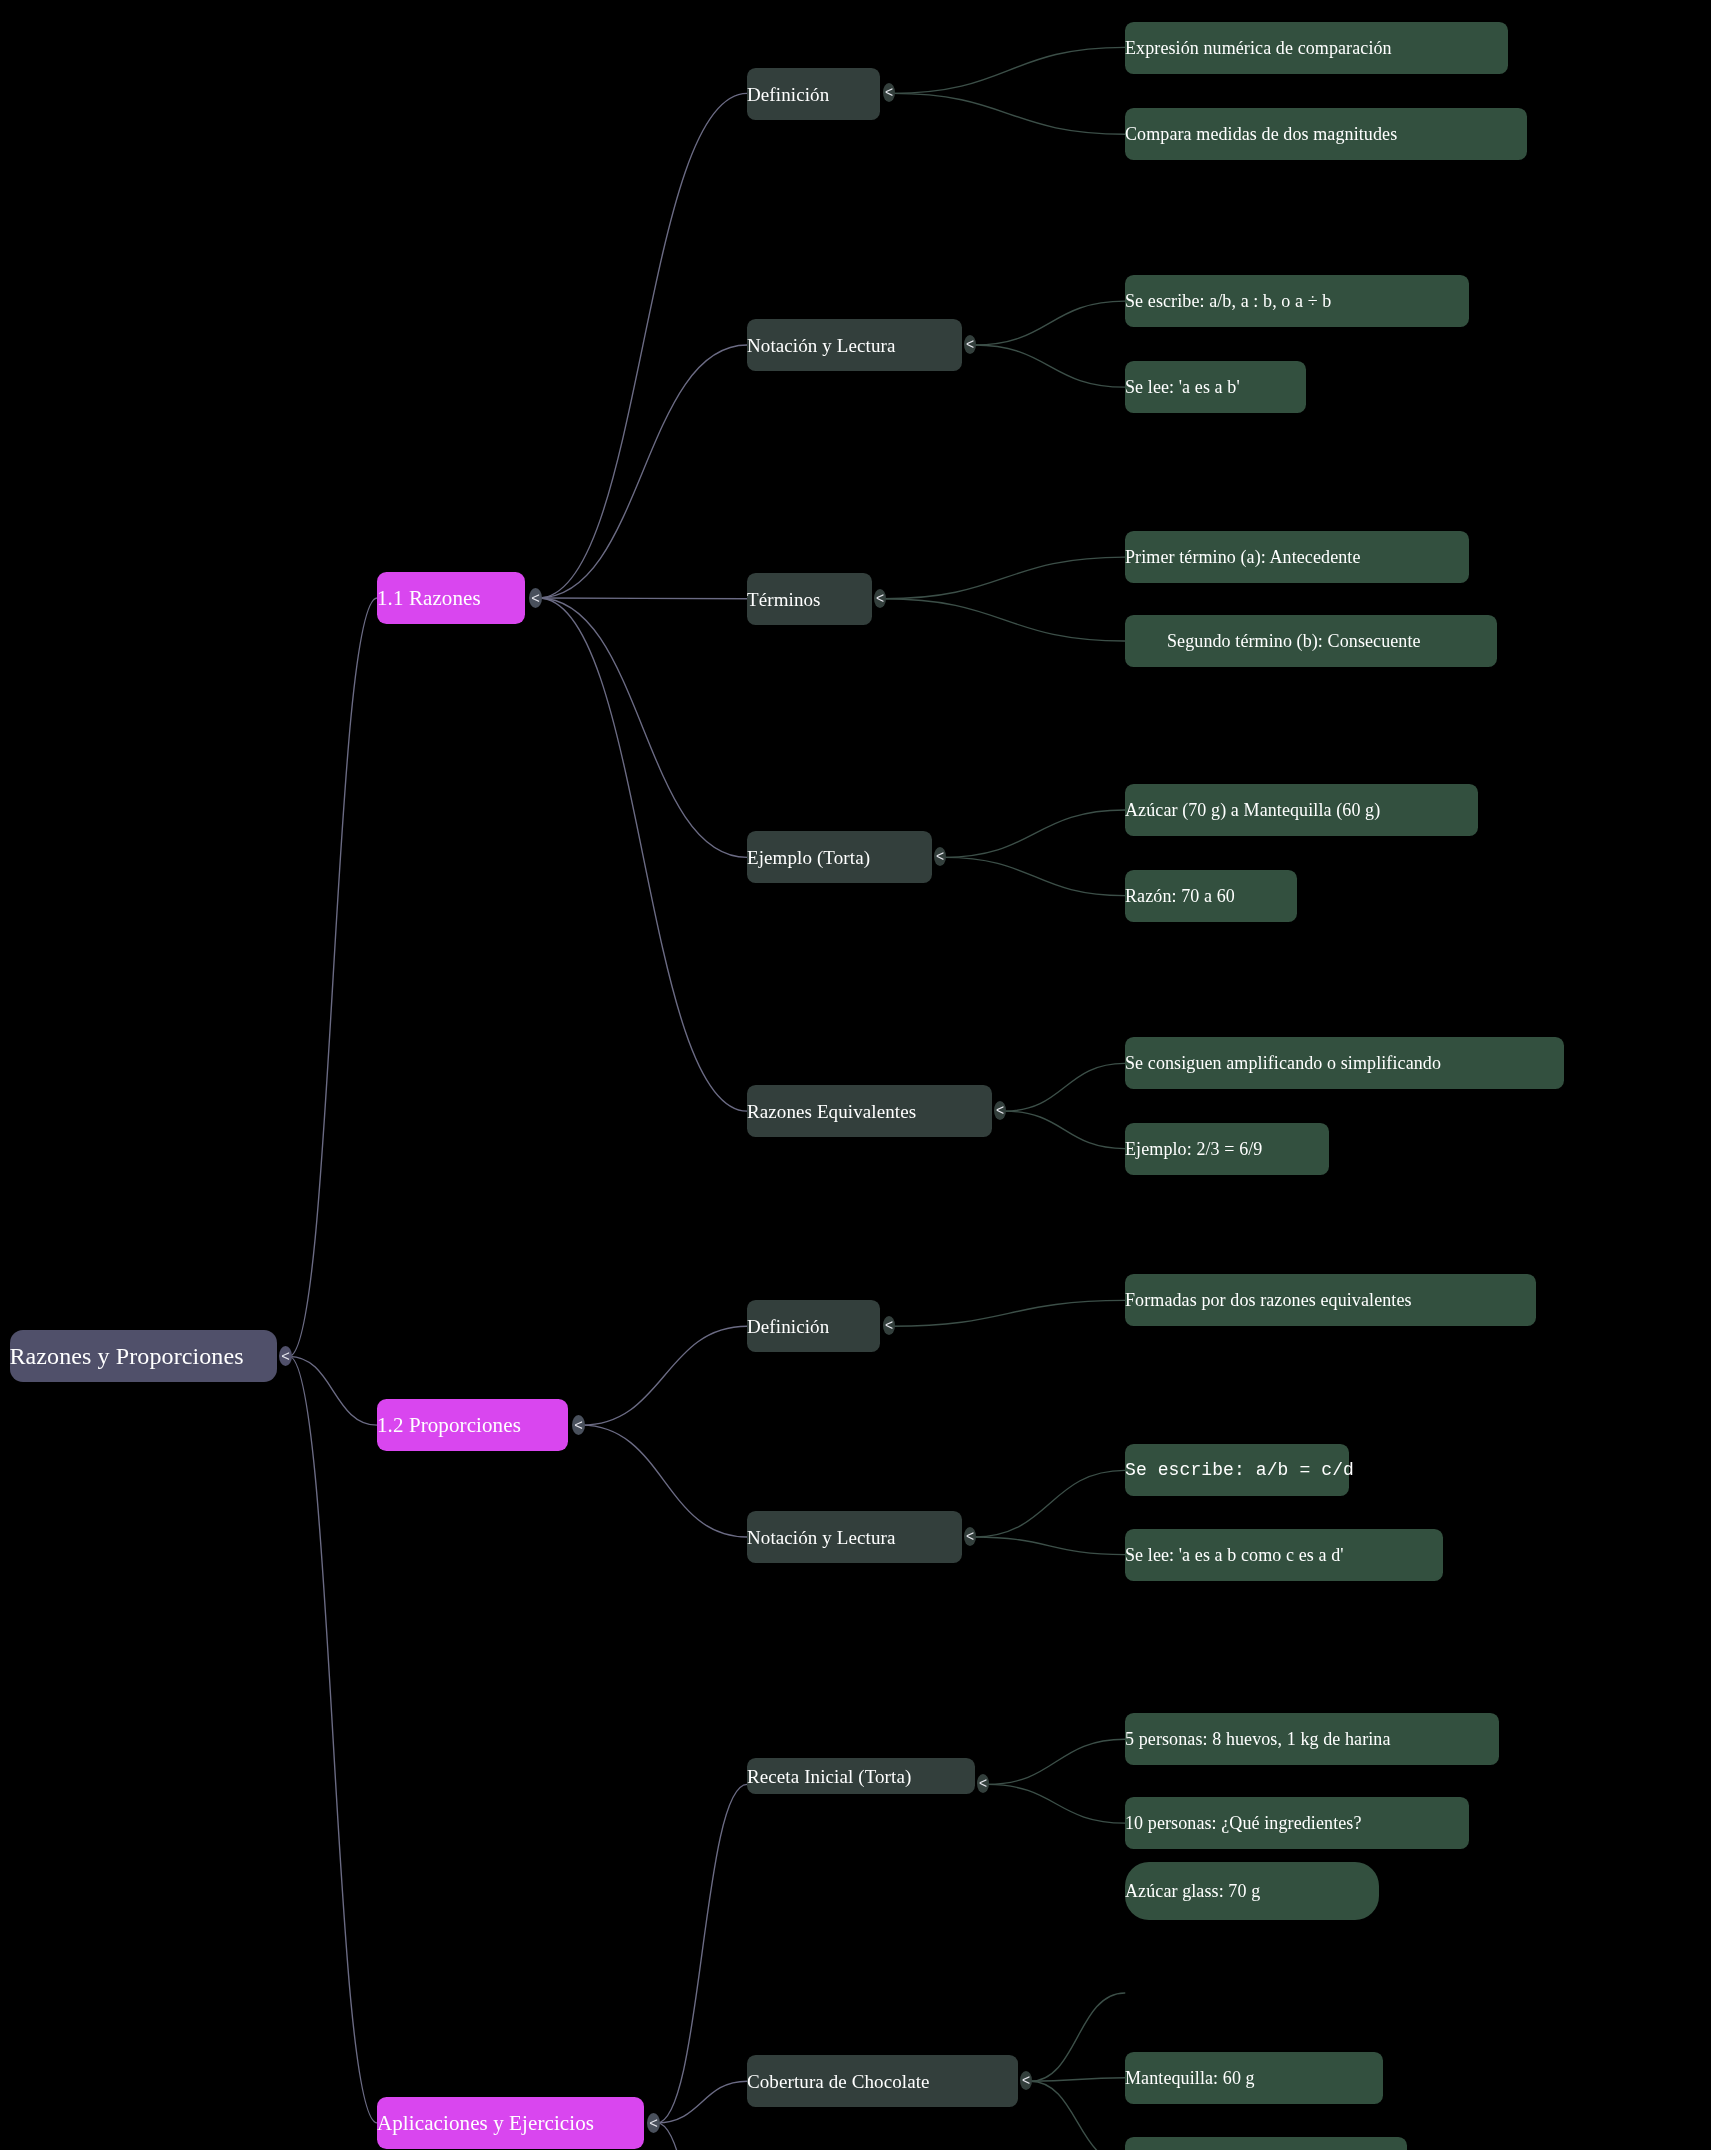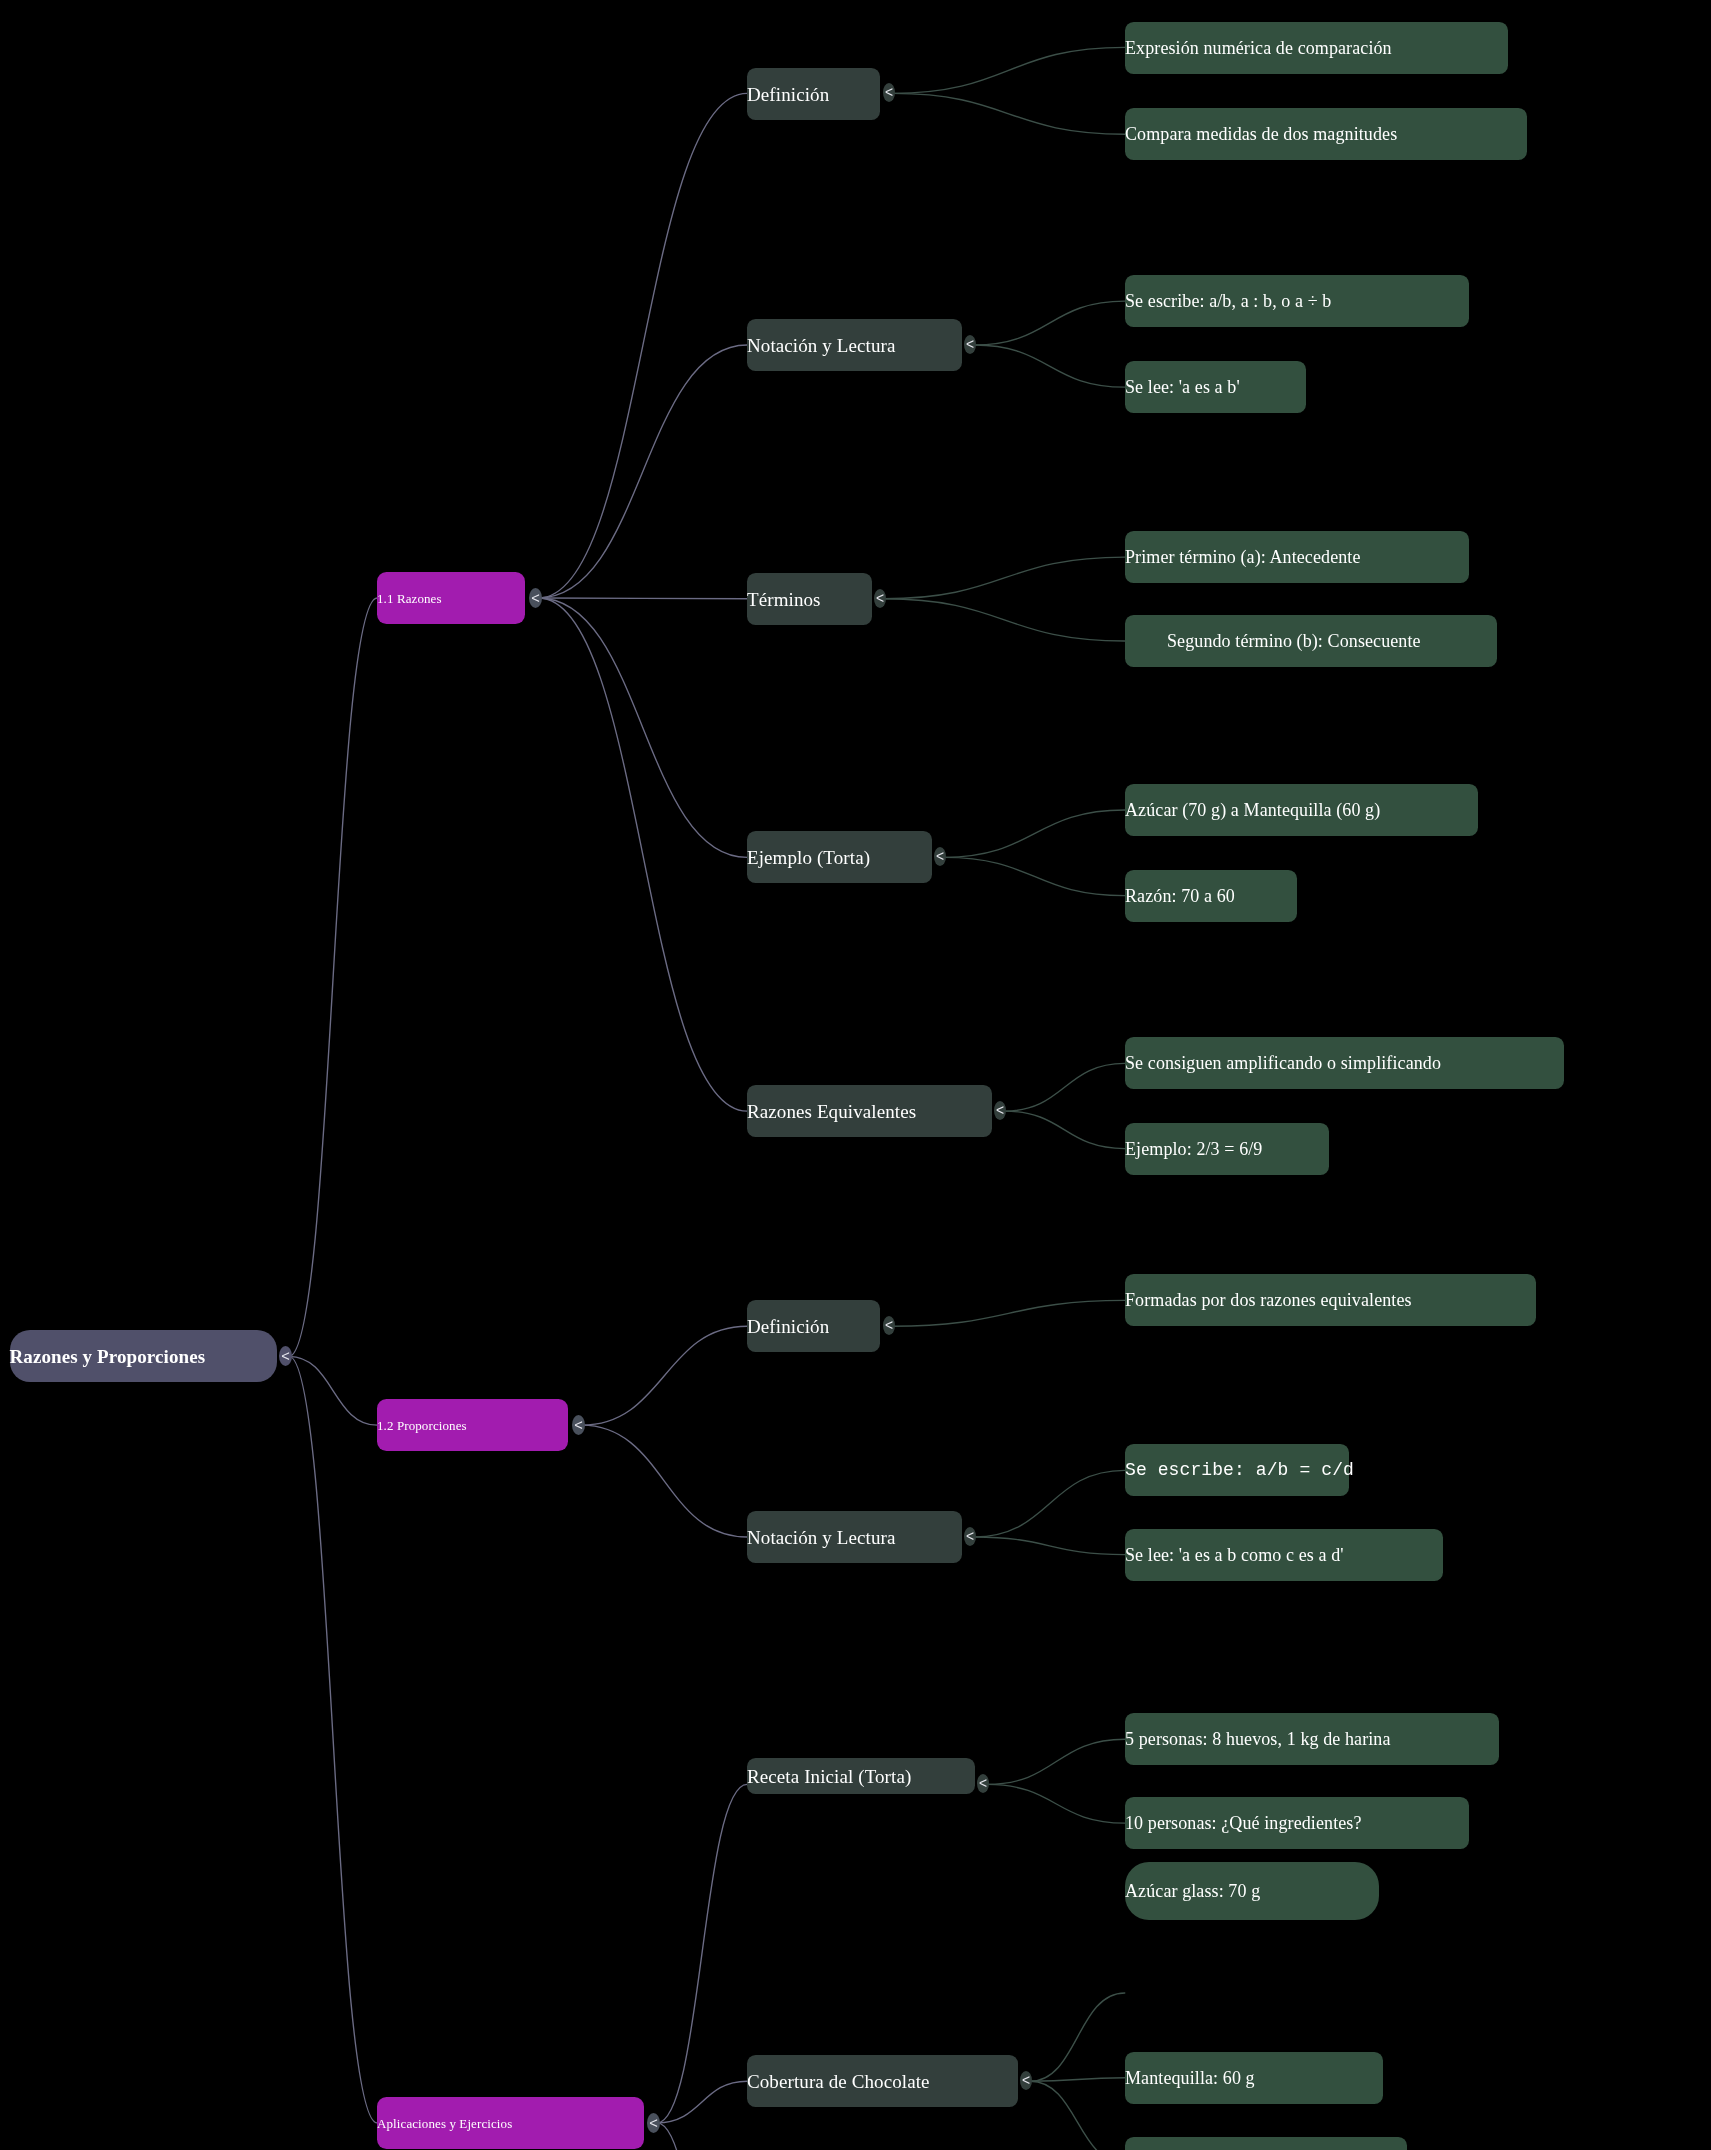--- a/index.html
+++ b/index.html
@@ -19,27 +19,26 @@
     color:#ffffff;
     text-align:center;
     white-space:nowrap;
     letter-spacing:0.1px;
     user-select:none;
   }
   .node .lbl{display:block;line-height:1;}
 
   .node.root{
     background:#50506a;
-    font-size:19px;
-    border-radius:20px;
-    font-weight:bold;
+    font-size:24px;
+    border-radius:13px;
   }
   .node.lvl1{
-    background:#a21caf;
-    font-size:13px;
+    background:#d946ef;
+    font-size:21px;
     border-radius:9.5px;
   }
   .node.lvl2{
     background:#333f3c;
     font-size:19px;
     border-radius:8.6px;
   }
   .node.leaf{
     background:#33503f;
     font-size:18px;

